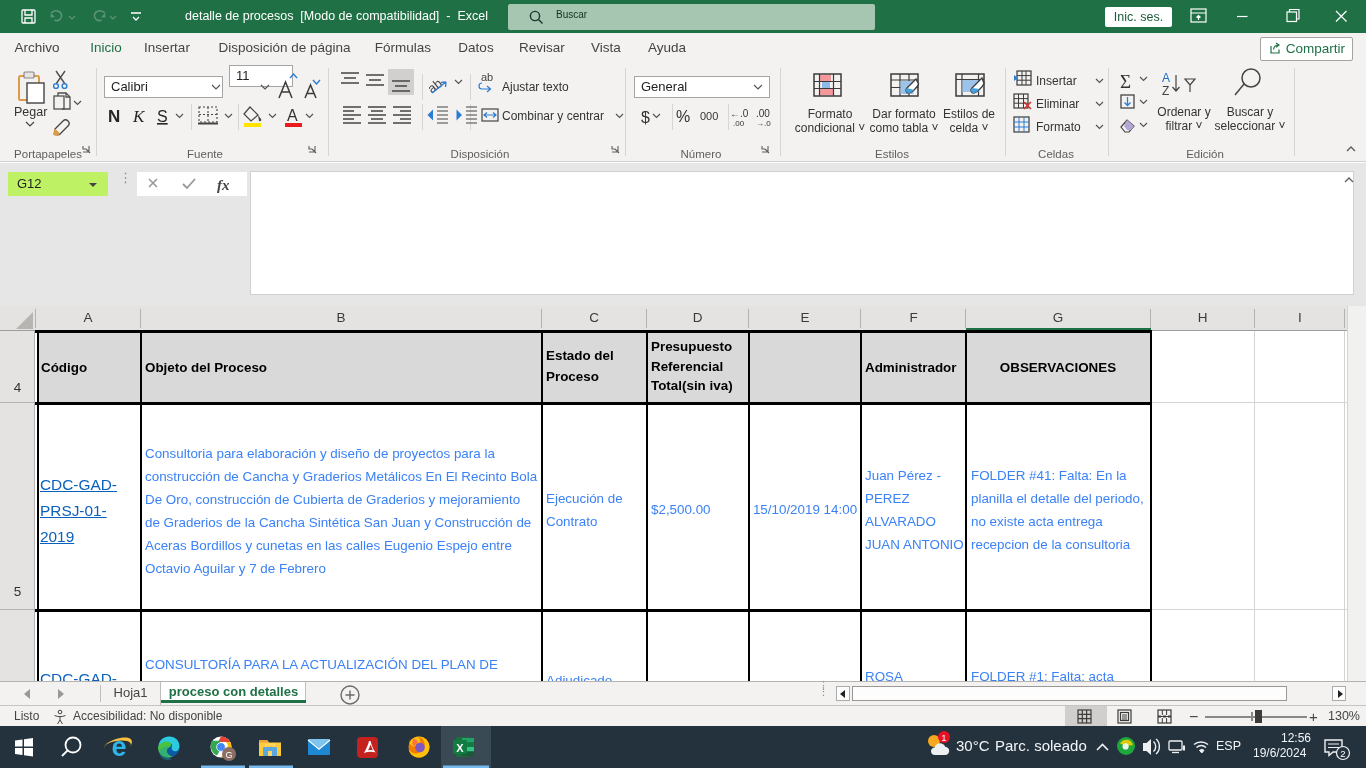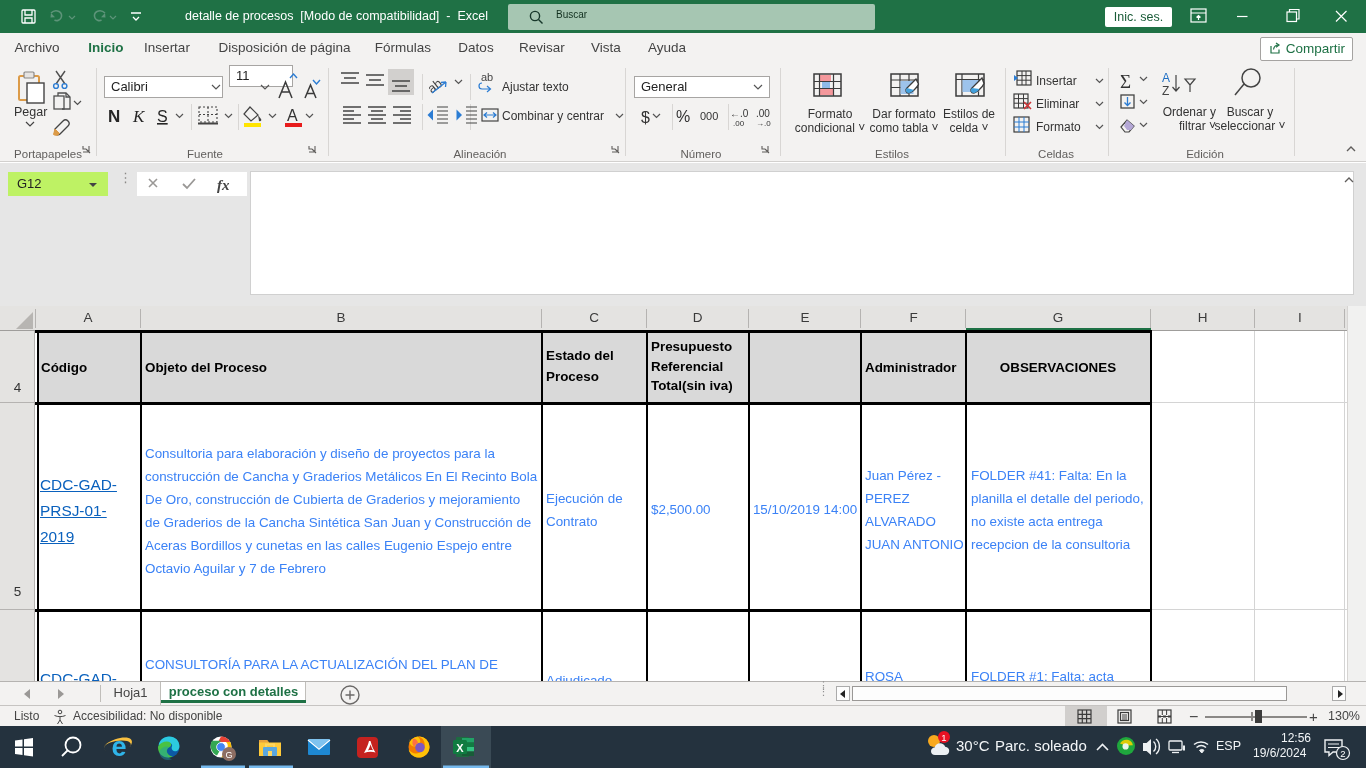--- a/index.html
+++ b/index.html
@@ -82,21 +82,21 @@
   <path d="M6 13h15M13.5 20v-4.2M11.5 17.5l2-2l2 2"></path>
   <path d="M52 16.5h10.5"></path>
   <rect x="102" y="12" width="9.5" height="9.5"></rect>
   <path d="M104.5 12v-2.5h9.5v9.5h-2.5"></path>
   <path d="M151 11l10.5 10.5M161.5 11l-10.5 10.5"></path>
  </g>
 </svg>
 </div>
 <div class="abs" id="tabrow">
 <div class="rtab" style="left:12px;width:50px">Archivo</div>
-<div class="rtab" style="left:82px;width:48px;color:#1e7145;font-weight:bold;border-bottom:2.5px solid #1e7145;height:36px">Inicio</div>
+<div class="rtab" style="left:82px;width:48px;color:#1e7145;font-weight:normal;border-bottom:2.5px solid #1e7145;height:36px">Inicio</div>
 <div class="rtab" style="left:141px;width:52px">Insertar</div>
 <div class="rtab" style="left:212px;width:145px">Disposición de página</div>
 <div class="rtab" style="left:372px;width:62px">Fórmulas</div>
 <div class="rtab" style="left:454px;width:44px">Datos</div>
 <div class="rtab" style="left:516px;width:52px">Revisar</div>
 <div class="rtab" style="left:586px;width:40px">Vista</div>
 <div class="rtab" style="left:644px;width:46px">Ayuda</div>
 <div class="abs" id="compartir"><svg style="vertical-align:-2px" width="14" height="14" viewBox="0 0 14 14">
           <g fill="none" stroke="#1e7145" stroke-width="1.2">
             <path d="M3 5v7h8V8.5"></path>
@@ -108,38 +108,38 @@
 <div class="abs" id="ribbon">
 <div class="gsep" style="left:96px"></div>
       <div class="gsep" style="left:328px"></div>
       <div class="gsep" style="left:625px"></div>
       <div class="gsep" style="left:780px"></div>
       <div class="gsep" style="left:1005px"></div>
       <div class="gsep" style="left:1108px"></div>
       <div class="gsep" style="left:1294px"></div>
 <div class="glabel" style="left:-12px">Portapapeles</div>
 <div class="glabel" style="left:145px">Fuente</div>
-<div class="glabel" style="left:420px">Alineación</div>
+<div class="glabel" style="left:420px">Disposición</div>
 <div class="glabel" style="left:641px">Número</div>
 <div class="glabel" style="left:832px">Estilos</div>
 <div class="glabel" style="left:996px">Celdas</div>
 <div class="glabel" style="left:1145px">Edición</div>
 <div class="rlbl" style="left:14px;top:42px;font-size:12.5px">Pegar</div>
 <div class="combo" style="left:104px;top:13px;width:119px">Calibri</div>
 <div class="combo" style="left:229px;top:2px;width:64px">11</div>
 <div class="combo" style="left:634px;top:13px;width:136px">General</div>
 <div class="rlbl" style="left:502px;top:17px">Ajustar texto</div>
 <div class="rlbl" style="left:502px;top:46px">Combinar y centrar</div>
 <div class="rlbl" style="left:790px;top:44px;width:80px;text-align:center">Formato<br>condicional ˅</div>
 <div class="rlbl" style="left:858px;top:44px;width:92px;text-align:center">Dar formato<br>como tabla ˅</div>
 <div class="rlbl" style="left:925px;top:44px;width:88px;text-align:center">Estilos de<br>celda ˅</div>
 <div class="rlbl" style="left:1036px;top:11px">Insertar</div>
 <div class="rlbl" style="left:1036px;top:34px">Eliminar</div>
 <div class="rlbl" style="left:1036px;top:57px">Formato</div>
-<div class="rlbl" style="left:1152px;top:42px;width:64px;text-align:right">Ordenar y<br>filtrar ˅</div>
+<div class="rlbl" style="left:1152px;top:42px;width:64px;text-align:center">Ordenar y<br>filtrar ˅</div>
 <div class="rlbl" style="left:1212px;top:42px;width:76px;text-align:center">Buscar y<br>seleccionar ˅</div>
 <div class="abs" style="left:191px;top:41px;width:1px;height:26px;background:#d8d6d4"></div>
 <div class="abs" style="left:238px;top:41px;width:1px;height:26px;background:#d8d6d4"></div>
 <div class="abs" style="left:422px;top:11px;width:1px;height:26px;background:#d8d6d4"></div>
 <div class="abs" style="left:470px;top:11px;width:1px;height:26px;background:#d8d6d4"></div>
 <div class="abs" style="left:422px;top:41px;width:1px;height:26px;background:#d8d6d4"></div>
 <div class="abs" style="left:470px;top:41px;width:1px;height:26px;background:#d8d6d4"></div>
 <div class="abs" style="left:672px;top:41px;width:1px;height:26px;background:#d8d6d4"></div>
 <div class="abs" style="left:728px;top:41px;width:1px;height:26px;background:#d8d6d4"></div>
 <svg class="abs" style="left:0;top:0" width="1366" height="99" viewBox="0 0 1366 99" fill="none">

